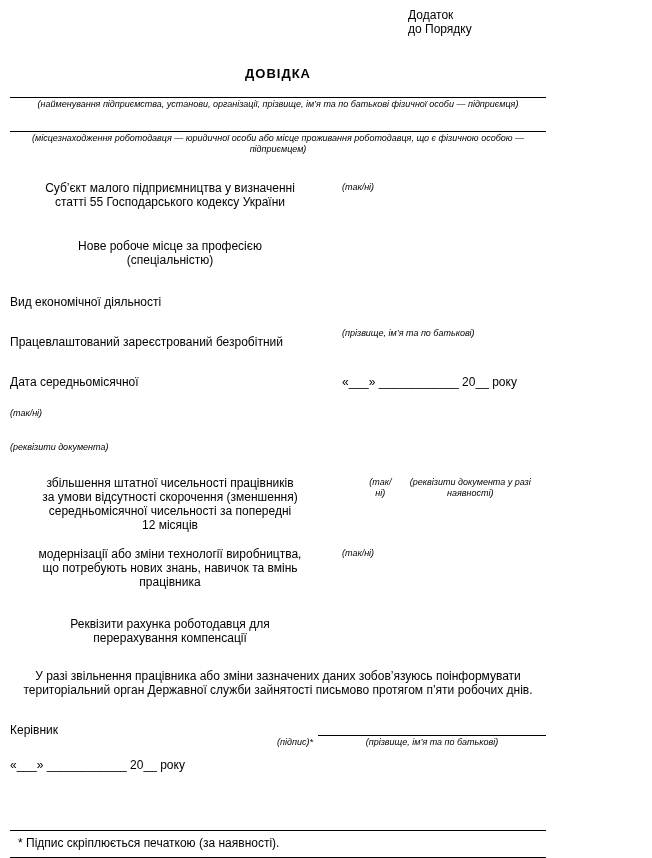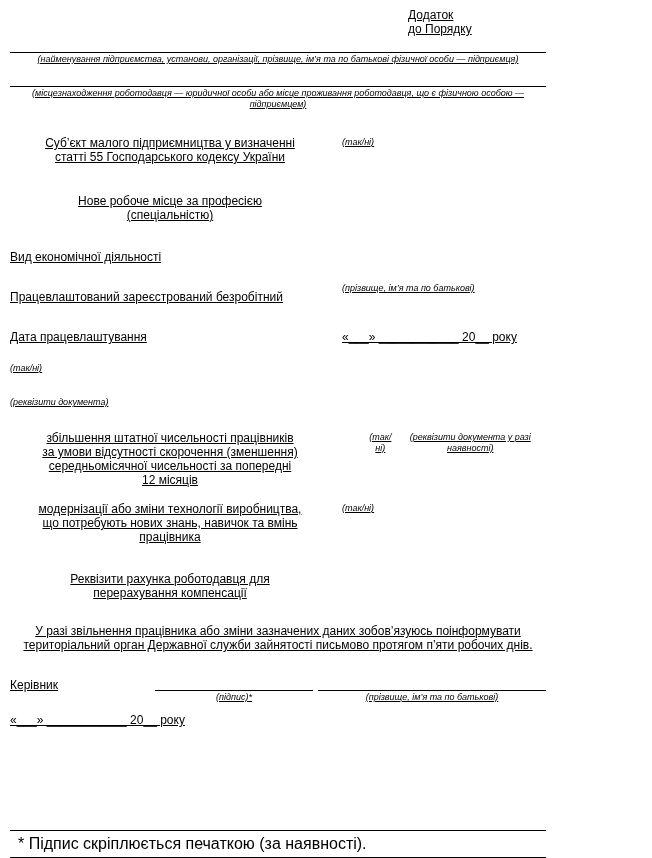--- a/index.html
+++ b/index.html
@@ -6,21 +6,20 @@
   html, body { background: #fff; }
   .page {
     position: relative;
     width: 554px;
     height: 858px;
     background: #fff;
     color: #000;
     font-family: "Liberation Sans", sans-serif;
     padding: 8px 8px 8px 10px;
     overflow: hidden;
-    text-decoration: underline;
   }
   .annex {
     width: 138px;
     margin-left: auto;
     font-size: 12px;
     line-height: 14px;
   }
   .title {
     text-align: center;
     font-size: 13px;
@@ -64,44 +63,45 @@
   .rD .label { padding-top: 8px; }
   .rE { margin-top: 26px; }
   .rF { margin-top: 18px; }
   .rG { margin-top: 16px; }
   .rH { margin-top: 19px; gap: 36px; }
   .rI { margin-top: 15px; }
   .rJ { margin-top: 28px; }
   .statement { margin-top: 24px; }
   .sigrow { display: flex; margin-top: 26px; align-items: flex-start; }
   .sigrow .label { width: 145px; }
-  .sigcol { width: 158px; display: flex; flex-direction: column; }
+  .sigcol { width: 158px; display: flex; flex-direction: column; align-items: flex-end; }
   .namecol { width: 228px; margin-left: auto; display: flex; flex-direction: column; }
   .datefoot { margin-top: 10px; }
   .footnote {
     position: absolute;
     left: 10px;
     right: 8px;
     bottom: 0;
     border-top: 1px solid #000;
     border-bottom: 1px solid #000;
     padding: 6px 6px 7px 8px;
   }
-  .fn-text { font-size: 16px; line-height: 13px; }
+  .fn-text { font-size: 12px; line-height: 13px; }
 </style>
 </head>
 <body>
 
 <div class="page">
 
   <div class="annex">
     <div>Додаток</div>
     <div>до Порядку</div>
   </div>
 
+  <div class="title">ДОВІДКА</div>
 
   <div class="hline tl1"></div>
   <div class="cap">(найменування підприємства, установи, організації, прізвище, ім’я та по батькові фізичної особи — підприємця)</div>
 
   <div class="hline tl2"></div>
   <div class="cap pre">(місцезнаходження роботодавця — юридичної особи або місце проживання роботодавця, що є фізичною особою —
 підприємцем)</div>
 
   <div class="row rA">
     <div class="label pre">Суб’єкт малого підприємництва у визначенні
@@ -129,21 +129,21 @@
 
   <div class="row rD">
     <div class="label">Працевлаштований зареєстрований безробітний</div>
     <div class="fill">
       <div class="cap">(прізвище, ім’я та по батькові)</div>
       <div class="line h8"></div>
     </div>
   </div>
 
   <div class="row rE">
-    <div class="label">Дата працевлаштування</div>
+    <div class="label">Дата середньомісячної</div>
     <div class="label">«___» ____________ 20__ року</div>
   </div>
 
   <div class="row rF">
     <div class="fill">
       <div class="line h18"></div>
       <div class="cap">(так/ні)</div>
     </div>
   </div>
 

